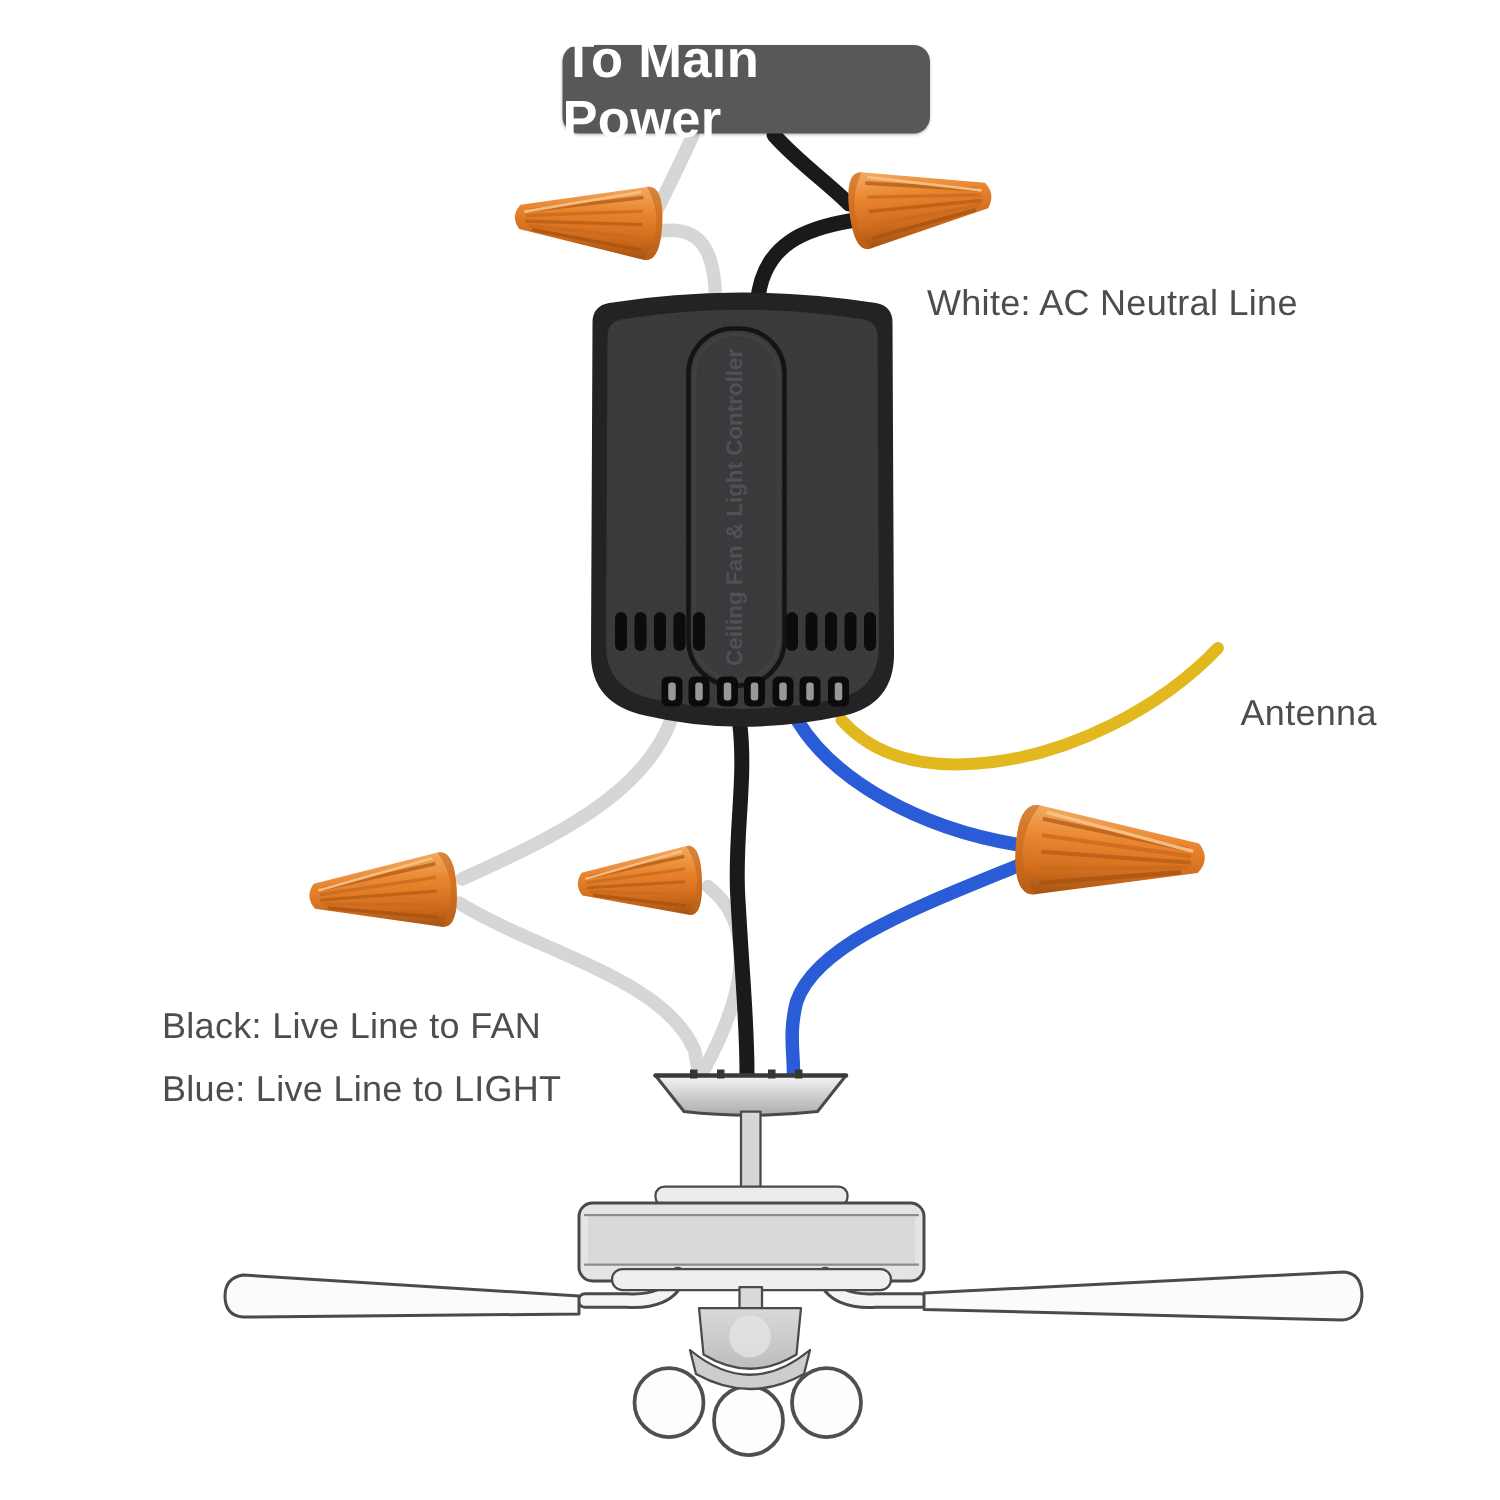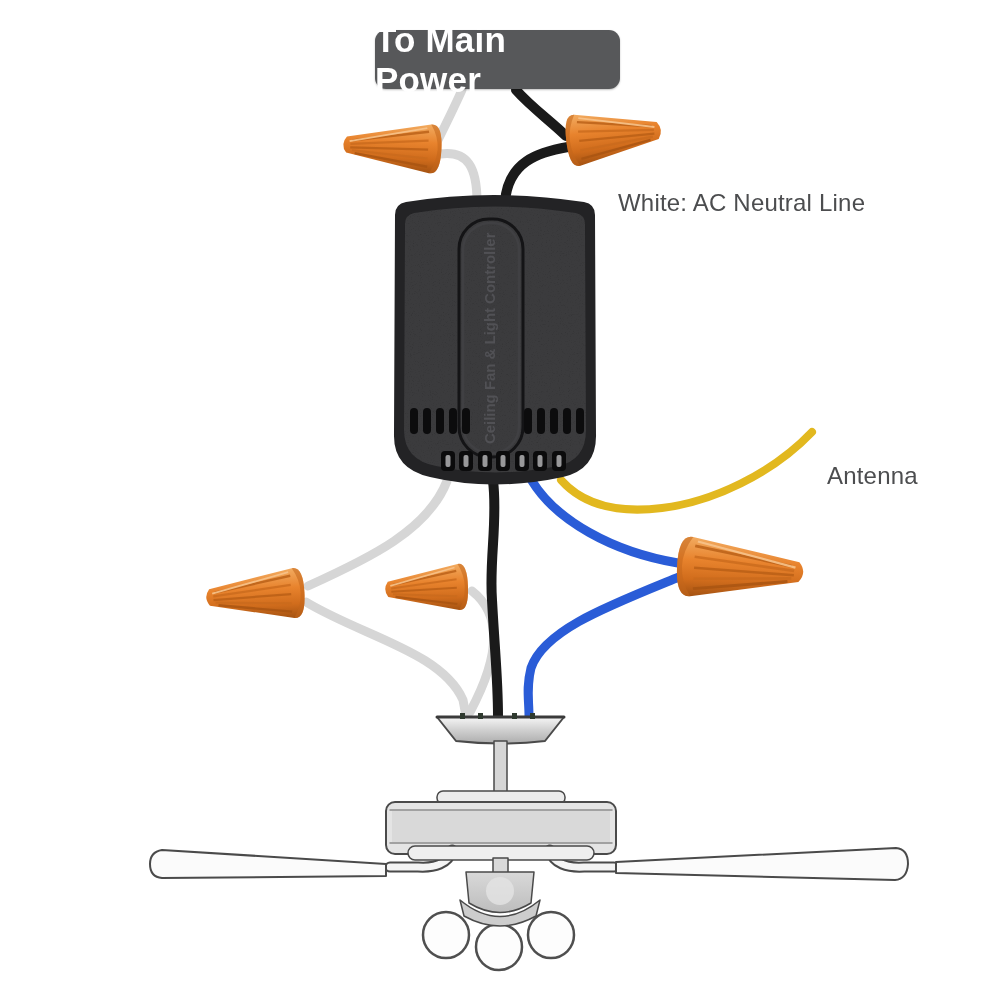--- a/index.html
+++ b/index.html
@@ -182,15 +182,17 @@
 
 <div id="notes-top" class="note">
   <span class="ln">White: AC Neutral Line</span>
 </div>
 
 <div id="antenna-note" class="note">
   <span>Antenna</span>
 </div>
 
 <div id="notes-bottom" class="note">
+  <span class="ln">Black: Live Line to FAN</span>
+  <span class="ln">Blue: Live Line to LIGHT</span>
 </div>
 
 </div>
 
 </body></html>

